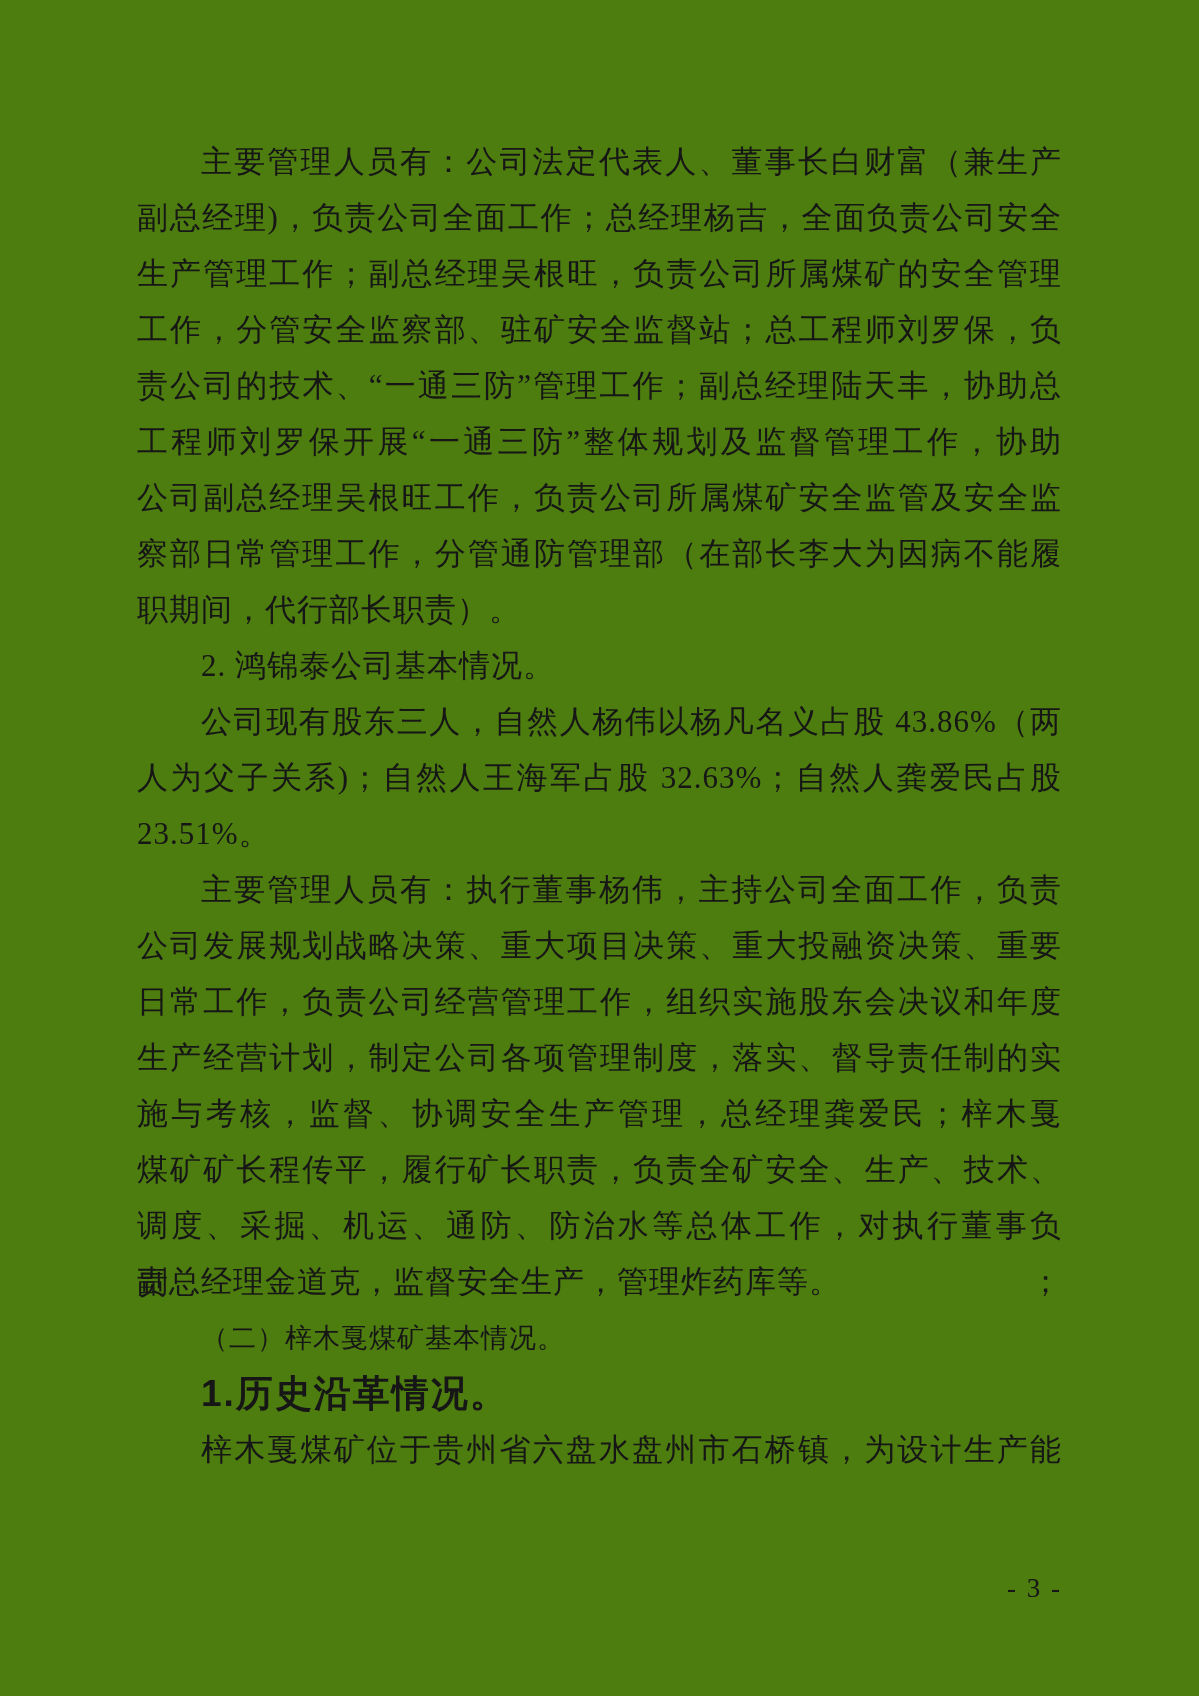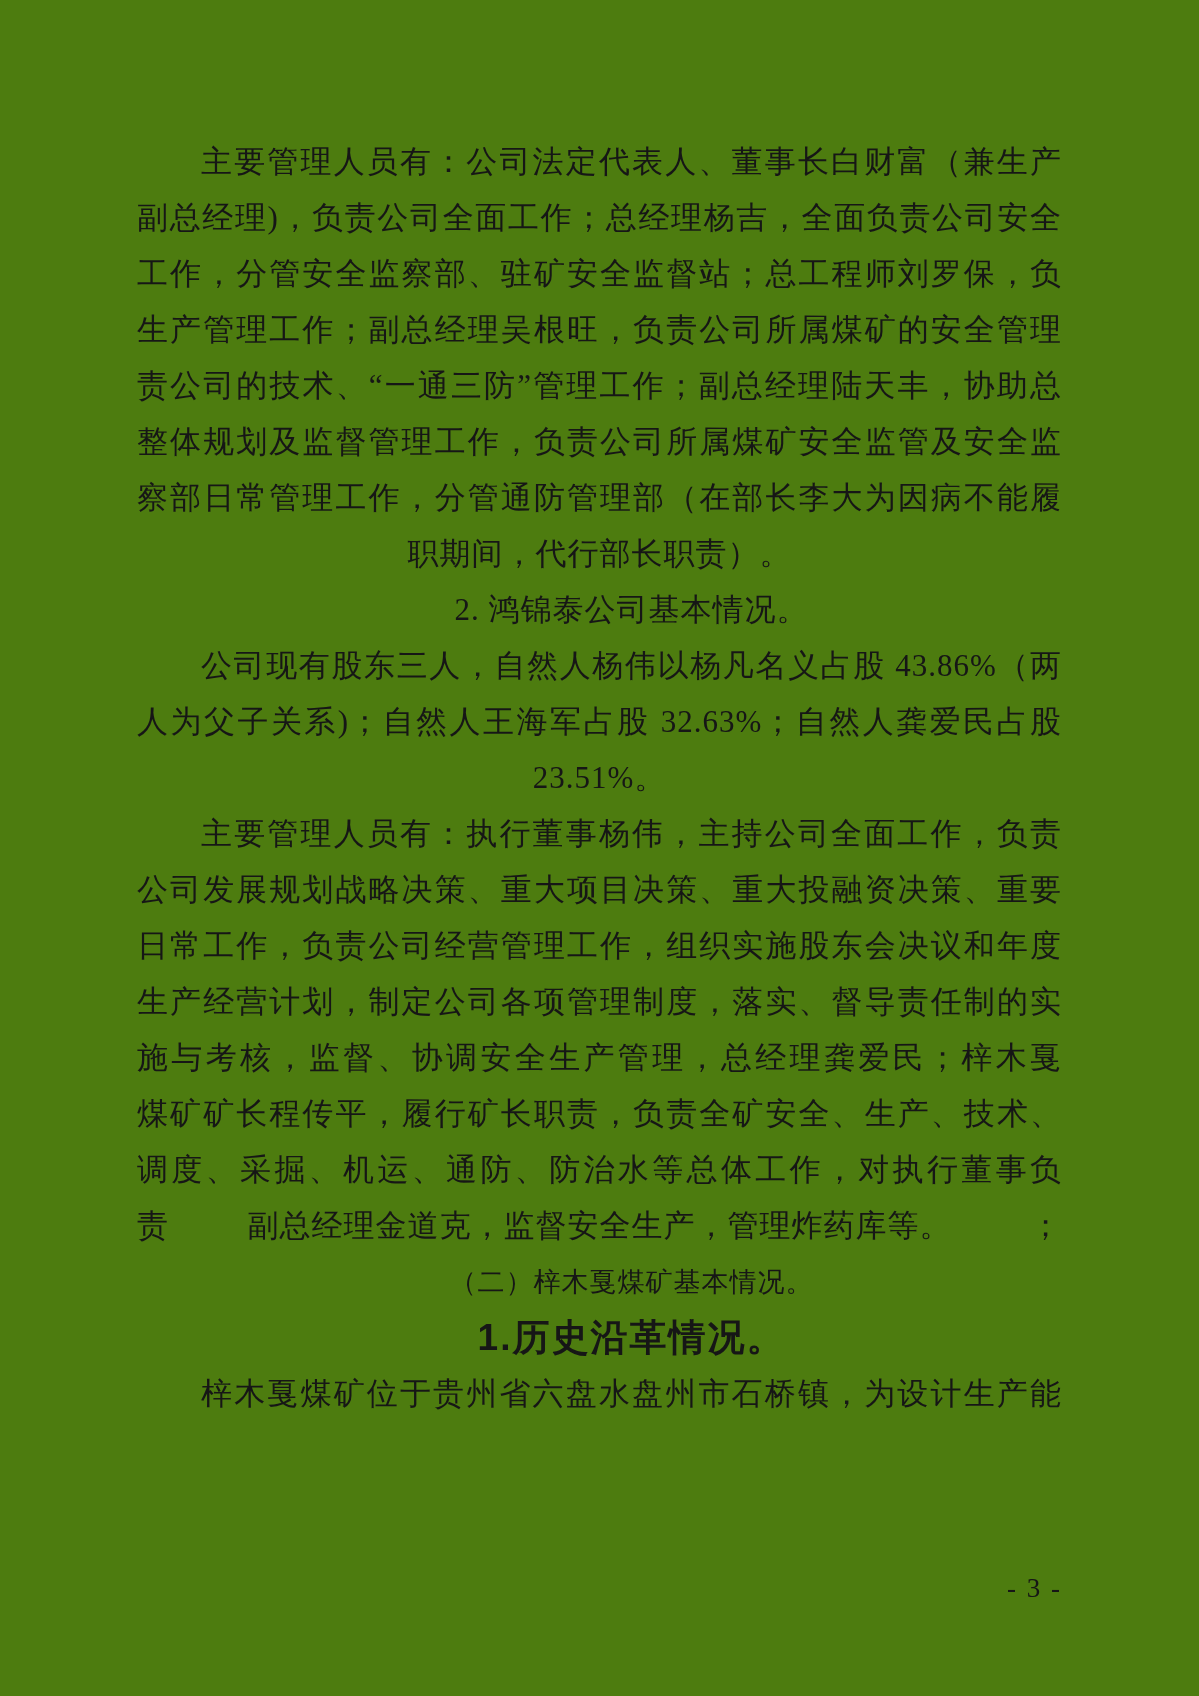--- a/index.html
+++ b/index.html
@@ -20,21 +20,21 @@
     position: absolute;
     left: 137px;
     top: 134px;
     width: 925px;
   }
   .line {
     height: 56px;
     line-height: 56px;
     font-size: 31px;
     letter-spacing: 1px;
-    text-align: center;
+    text-align: left;
     white-space: nowrap;
   }
   .line.justify {
     white-space: normal;
     text-align: justify;
     text-align-last: justify;
     -moz-text-align-last: justify;
   }
   .line.indent {
     text-indent: 64px;
@@ -60,24 +60,25 @@
     color: #161616;
   }
 </style>
 </head>
 <body>
 
 <div class="page">
   <div class="doc-body">
       <div class="line body justify indent">主要管理人员有：公司法定代表人、董事长白财富（兼生产</div>
       <div class="line body justify">副总经理)，负责公司全面工作；总经理杨吉，全面负责公司安全</div>
+      <div class="line body justify">生产管理工作；副总经理吴根旺，负责公司所属煤矿的安全管理</div>
       <div class="line body justify">工作，分管安全监察部、驻矿安全监督站；总工程师刘罗保，负</div>
-      <div class="line body justify">生产管理工作；副总经理吴根旺，负责公司所属煤矿的安全管理</div>
       <div class="line body justify">责公司的技术、“一通三防”管理工作；副总经理陆天丰，协助总</div>
-      <div class="line body justify">整体规划及监督管理工作，负责公司所属煤矿安全监管及安全监</div>
+      <div class="line body justify">工程师刘罗保开展“一通三防”整体规划及监督管理工作，协助</div>
+      <div class="line body justify">公司副总经理吴根旺工作，负责公司所属煤矿安全监管及安全监</div>
       <div class="line body justify">察部日常管理工作，分管通防管理部（在部长李大为因病不能履</div>
       <div class="line body">职期间，代行部长职责）。</div>
       <div class="line body indent">2. 鸿锦泰公司基本情况。</div>
       <div class="line body justify indent">公司现有股东三人，自然人杨伟以杨凡名义占股 43.86%（两</div>
       <div class="line body justify">人为父子关系)；自然人王海军占股 32.63%；自然人龚爱民占股</div>
       <div class="line body">23.51%。</div>
       <div class="line body justify indent">主要管理人员有：执行董事杨伟，主持公司全面工作，负责</div>
       <div class="line body justify">公司发展规划战略决策、重大项目决策、重大投融资决策、重要</div>
       <div class="line body justify">日常工作，负责公司经营管理工作，组织实施股东会决议和年度</div>
       <div class="line body justify">生产经营计划，制定公司各项管理制度，落实、督导责任制的实</div>

